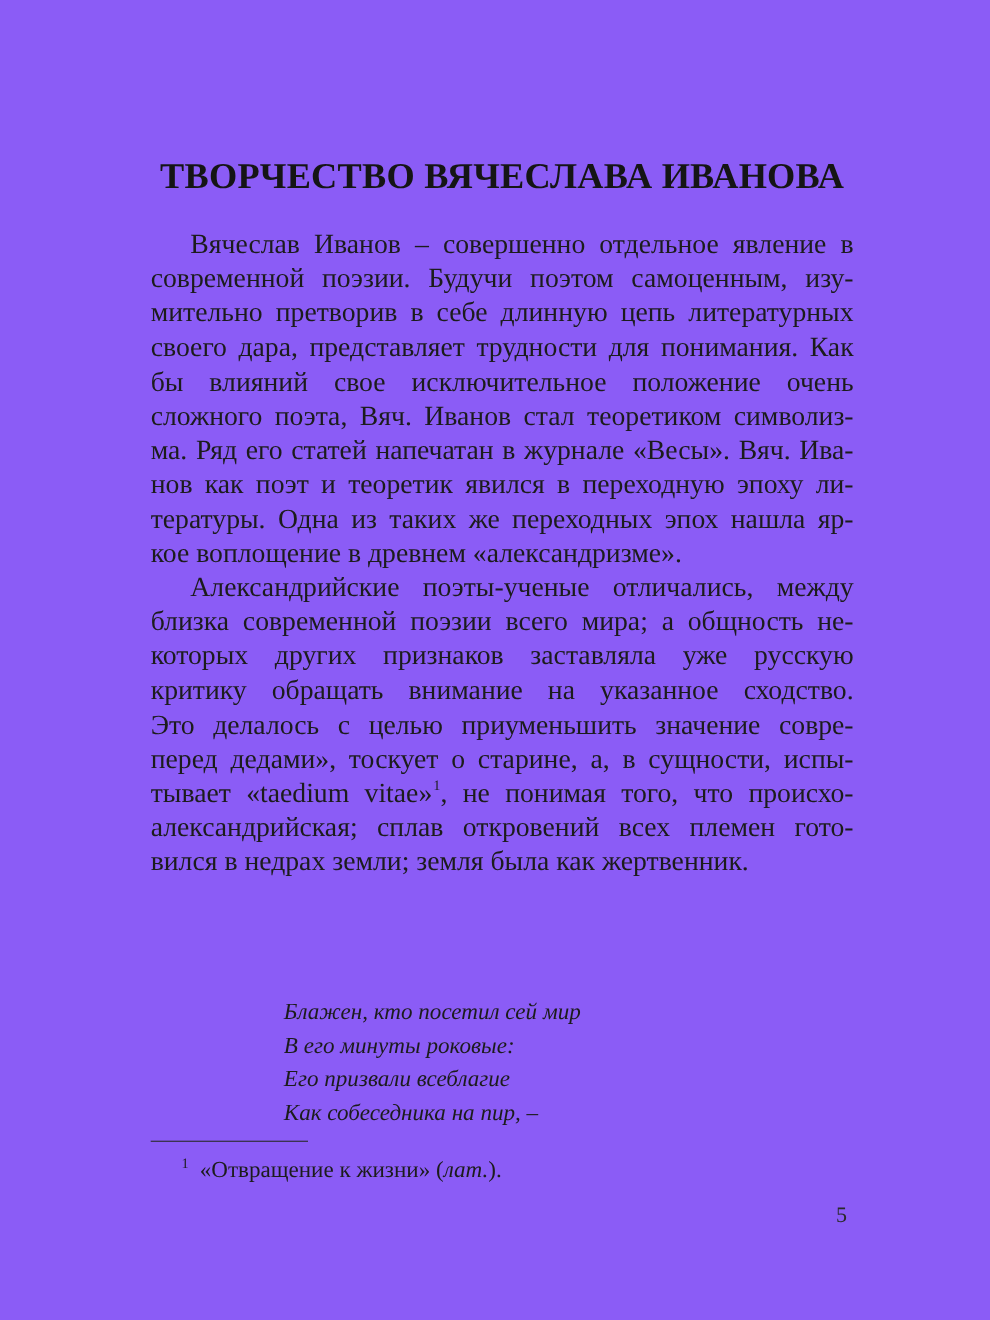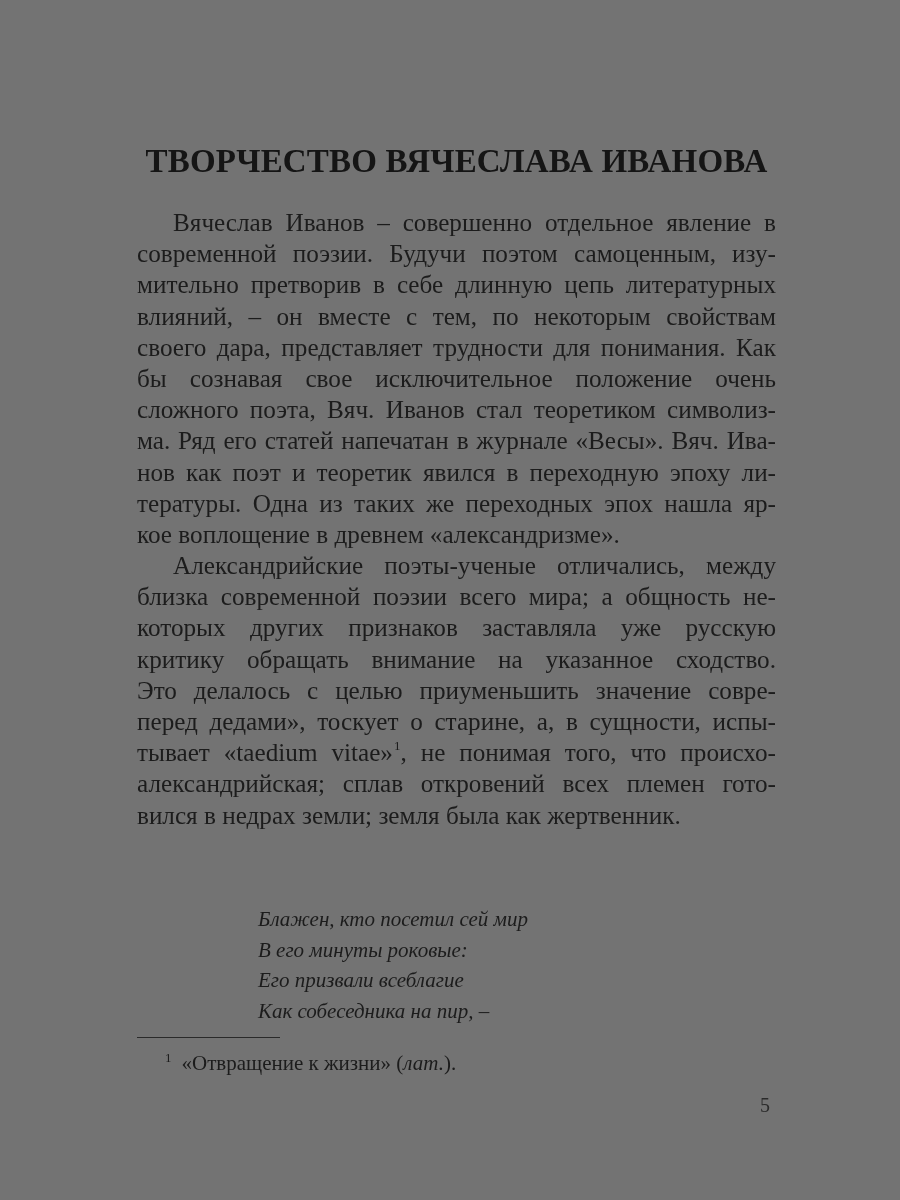--- a/index.html
+++ b/index.html
@@ -12,21 +12,21 @@
       height: 1200px;
       position: relative;
       overflow: hidden;
       font-family: "Liberation Serif", "DejaVu Serif", serif;
       color: #1a1a1a;
     }
     .page {
       position: absolute;
       left: 0; top: 0;
       width: 900px; height: 1200px;
-      background: #737373;
+      background: #8b5cf6;
     }
     .title {
       position: absolute;
       left: 137px;
       width: 639px;
       top: 141px;
       text-align: center;
       font-size: 33px;
       font-weight: bold;
       letter-spacing: 0.2px;
@@ -115,23 +115,22 @@
 <body>
 
 <div class="page">
 
   <div class="title">ТВОРЧЕСТВО ВЯЧЕСЛАВА ИВАНОВА</div>
 
   <div class="body-text">
     <span class="line indent">Вячеслав Иванов – совершенно отдельное явление в</span>
     <span class="line">современной поэзии. Будучи поэтом самоценным, изу-</span>
     <span class="line">мительно претворив в себе длинную цепь литературных</span>
-    <span class="line">влияний, – он вместе с тем, по некоторым свойствам</span>
     <span class="line">своего дара, представляет трудности для понимания. Как</span>
-    <span class="line">бы сознавая свое исключительное положение очень</span>
+    <span class="line">бы влияний свое исключительное положение очень</span>
     <span class="line">сложного поэта, Вяч. Иванов стал теоретиком символиз-</span>
     <span class="line">ма. Ряд его статей напечатан в журнале «Весы». Вяч. Ива-</span>
     <span class="line">нов как поэт и теоретик явился в переходную эпоху ли-</span>
     <span class="line">тературы. Одна из таких же переходных эпох нашла яр-</span>
     <span class="line last">кое воплощение в древнем «александризме».</span>
 
     <span class="line indent">Александрийские поэты-ученые отличались, между</span>
     <span class="line">близка современной поэзии всего мира; а общность не-</span>
     <span class="line">которых других признаков заставляла уже русскую</span>
     <span class="line">критику обращать внимание на указанное сходство.</span>

